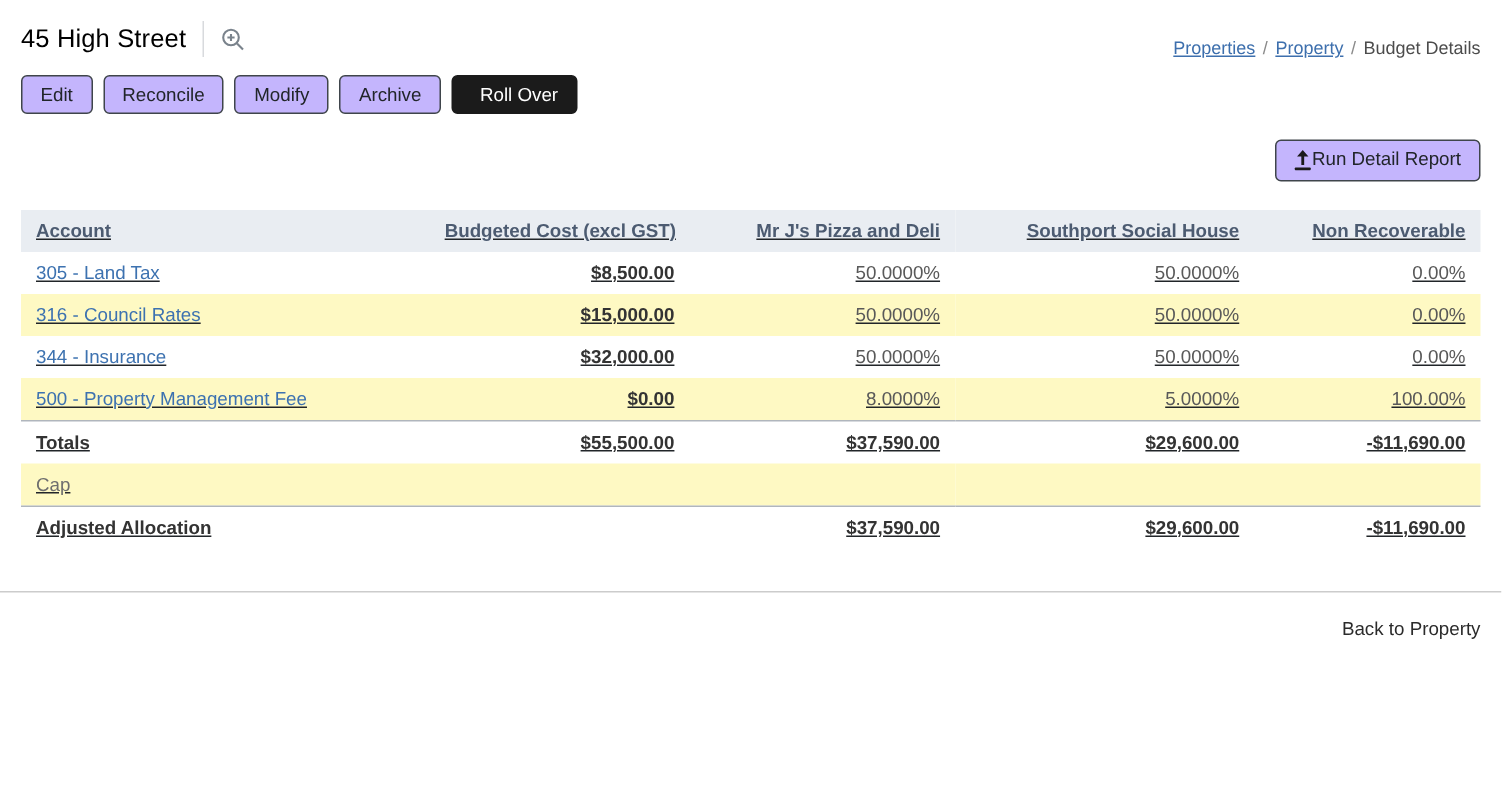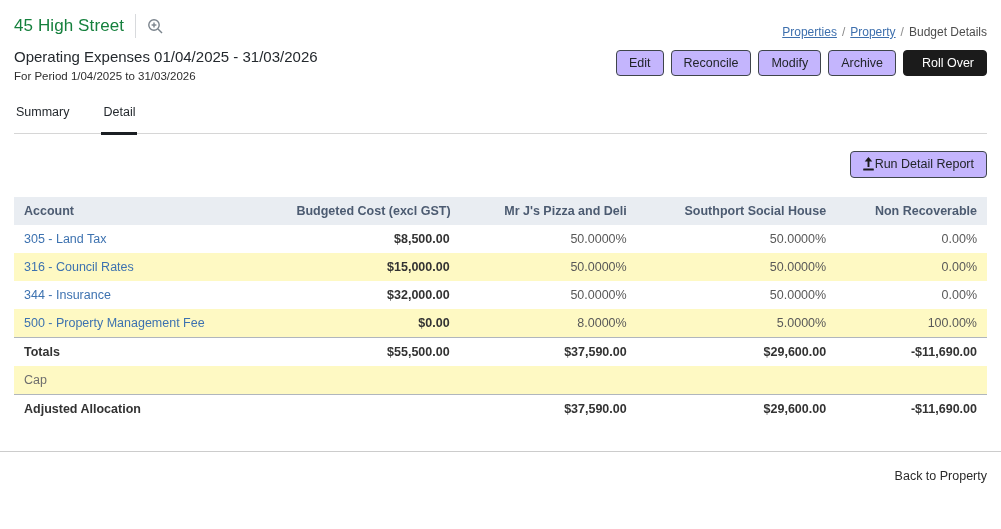--- a/index.html
+++ b/index.html
@@ -8,21 +8,21 @@
     width: 1001px; height: 529px; overflow: hidden;
     background: #ffffff; color: #212529;
     font-family: "Liberation Sans", sans-serif;
     -webkit-font-smoothing: antialiased;
   }
   .page { padding: 14px 14px 0 14px; }
 
   
   .top-row { display: flex; justify-content: space-between; align-items: flex-start; }
   .title-wrap { display: flex; align-items: center; }
-  .page-title { font-size: 17px; font-weight: 500; color: #15803d; letter-spacing: .1px; }
+  .page-title { font-size: 17px; font-weight: 500; color: #000000; letter-spacing: .1px; }
   .title-divider { width: 1px; height: 24px; background: #d8dadd; margin: 0 11px; }
   .zoom-icon { color: #7a838c; display: inline-flex; cursor: pointer; }
   .breadcrumb { font-size: 12px; margin-top: 11px; color: #6a6a6a; }
   .breadcrumb a { color: #3d6fad; text-decoration: underline; cursor: pointer; }
   .breadcrumb .sep { margin: 0 5px; color: #8a8a8a; }
   .breadcrumb .current { color: #4c4c4c; }
 
   
   .header-row { display: flex; justify-content: space-between; align-items: flex-start; margin-top: 9px; }
   .budget-title { font-size: 15px; font-weight: 400; color: #24292e; }
@@ -39,21 +39,21 @@
   .tabs { display: flex; gap: 30px; margin-top: 23px; border-bottom: 1px solid #d6d6d6; padding: 0 0 0 0; }
   .tab { font-size: 12.5px; color: #24292e; padding: 0 2px 13px 2px; cursor: pointer; }
   .tab.active { border-bottom: 3px solid #1b1f23; margin-bottom: -2px; font-weight: 400; }
 
   
   .report-row { display: flex; justify-content: flex-end; margin-top: 17px; }
   .btn.report { display: inline-flex; align-items: center; gap: 0; padding: 5px 12px 6px 11px; }
   .upload-icon { display: inline-flex; color: #1b1b1b; }
 
   
-  table.budget { width: 100%; border-collapse: collapse; table-layout: fixed; margin-top: 19px; font-size: 12.5px; }
+  table.budget { width: 100%; border-collapse: collapse; table-layout: fixed; margin-top: 19px; font-size: 12.5px; text-decoration: underline; }
   table.budget th {
     background: #e9edf2; color: #4c5b71; font-weight: 700;
     text-align: right; padding: 7px 10px; white-space: nowrap;
   }
   table.budget th:first-child { text-align: left; }
   table.budget td { padding: 7px 10px; text-align: right; white-space: nowrap; height: 13px; }
   table.budget td:first-child { text-align: left; }
   tr.striped { background: #fef9c3; }
   a.acct { color: #3d72b0; text-decoration: none; cursor: pointer; }
   .money { font-weight: 700; color: #333333; }
@@ -83,37 +83,29 @@
           <line x1="11" y1="11" x2="15" y2="15"></line>
         </svg>
       </span>
     </div>
     <div class="breadcrumb">
       <a>Properties</a><span class="sep">/</span><a>Property</a><span class="sep">/</span><span class="current">Budget Details</span>
     </div>
   </div>
 
   <div class="header-row">
-    <div>
-      <div class="budget-title">Operating Expenses 01/04/2025 - 31/03/2026</div>
-      <div class="budget-subtitle">For Period 1/04/2025 to 31/03/2026</div>
-    </div>
     <div class="actions">
       <button class="btn">Edit</button>
       <button class="btn">Reconcile</button>
       <button class="btn">Modify</button>
       <button class="btn">Archive</button>
       <button class="btn primary">Roll Over</button>
     </div>
   </div>
 
-  <div class="tabs">
-    <div class="tab">Summary</div>
-    <div class="tab active">Detail</div>
-  </div>
 
   <div class="report-row">
     <button class="btn report">
       <span class="upload-icon">
         <svg width="13" height="14" viewBox="0 0 13 14" fill="currentColor">
           <path d="M6.5 0 L10.3 4.4 L7.45 4.4 L7.45 10 L5.55 10 L5.55 4.4 L2.7 4.4 Z"></path>
           <rect x="1.2" y="11.6" width="10.6" height="1.9" rx="0.5"></rect>
         </svg>
       </span>
       <span>Run Detail Report</span>

